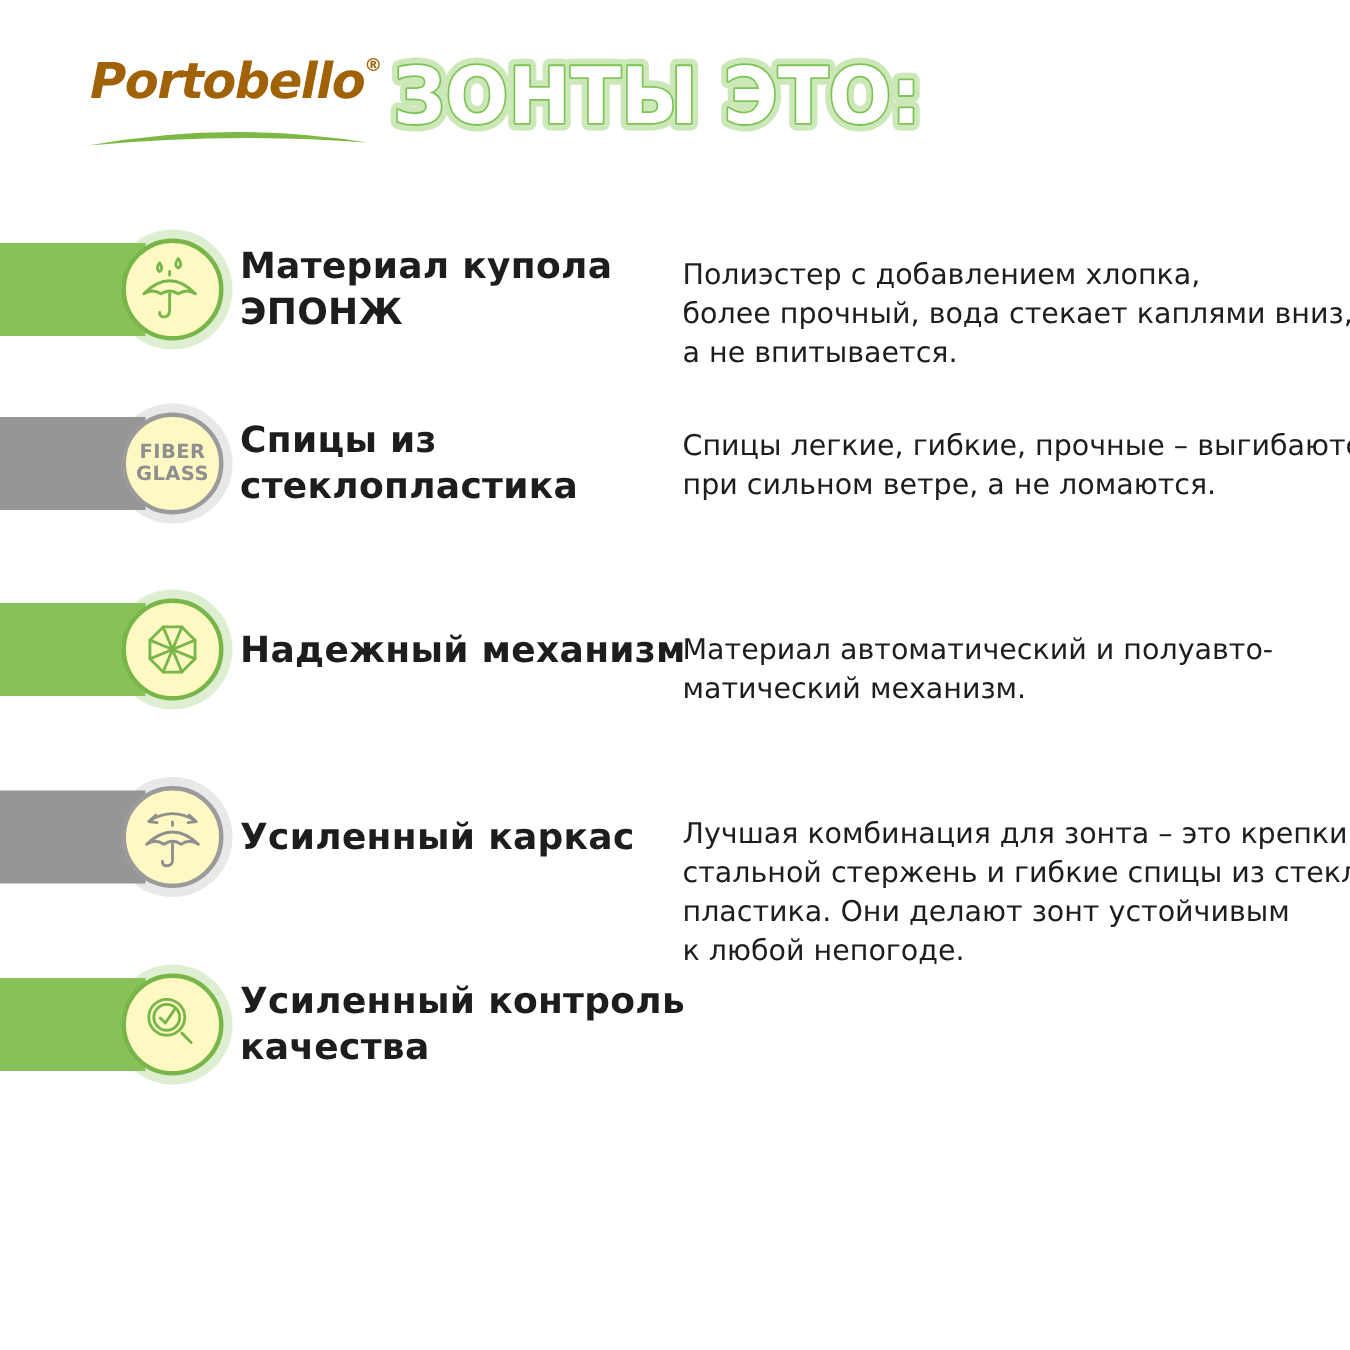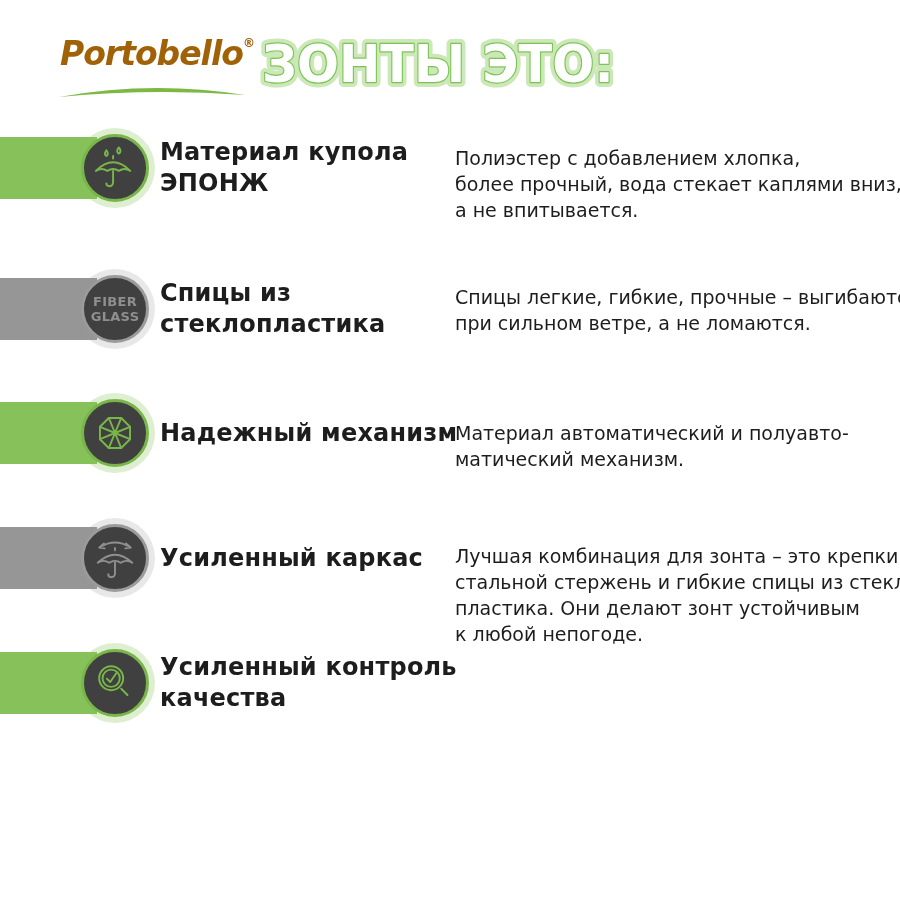--- a/index.html
+++ b/index.html
@@ -16,29 +16,29 @@
     font-style:italic; font-weight:bold; font-size:33px;
     color:#a16207; letter-spacing:-1px; line-height:1.2;
   }
   .logo-reg { font-size:12px; font-style:normal; vertical-align:18px; letter-spacing:0; }
   .logo-swoosh { position:absolute; left:-4px; top:50px; }
 
   .title-wrap { position:absolute; left:252px; top:22px; }
 
   
   .row { position:absolute; left:0; width:900px; height:126px; }
-  .r1 { top:105px;padding-left:37px; } .r2 { top:246px; } .r3 { top:370px;padding-left:12px; } .r4 { top:495px; } .r5 { top:620px; }
+  .r1 { top:130px;padding-left:37px; } .r2 { top:246px; } .r3 { top:370px;padding-left:12px; } .r4 { top:495px; } .r5 { top:620px; }
 
   .bar { position:absolute; left:0; top:32px; width:97px; height:62px; }
   .row.green .bar { background:#87C15A; }
   .row.gray  .bar { background:#969696; }
 
   .icon-circle {
     position:absolute; left:81px; top:29px; width:68px; height:68px;
-    background:#404040; border-radius:50%;
+    background:#fef9c3; border-radius:50%;
     display:flex; align-items:center; justify-content:center;
   }
   .row.green .icon-circle { border:3px solid #79B64A; box-shadow:0 0 0 6px rgba(135,193,90,0.28); }
   .row.gray  .icon-circle { border:3px solid #9B9B9B; box-shadow:0 0 0 6px rgba(150,150,150,0.22); }
 
   .fiber-text {
     font-size:13px; font-weight:bold; color:#8F8F8F; text-align:center;
     line-height:15px; letter-spacing:0.3px; white-space:pre-line;
   }
 

